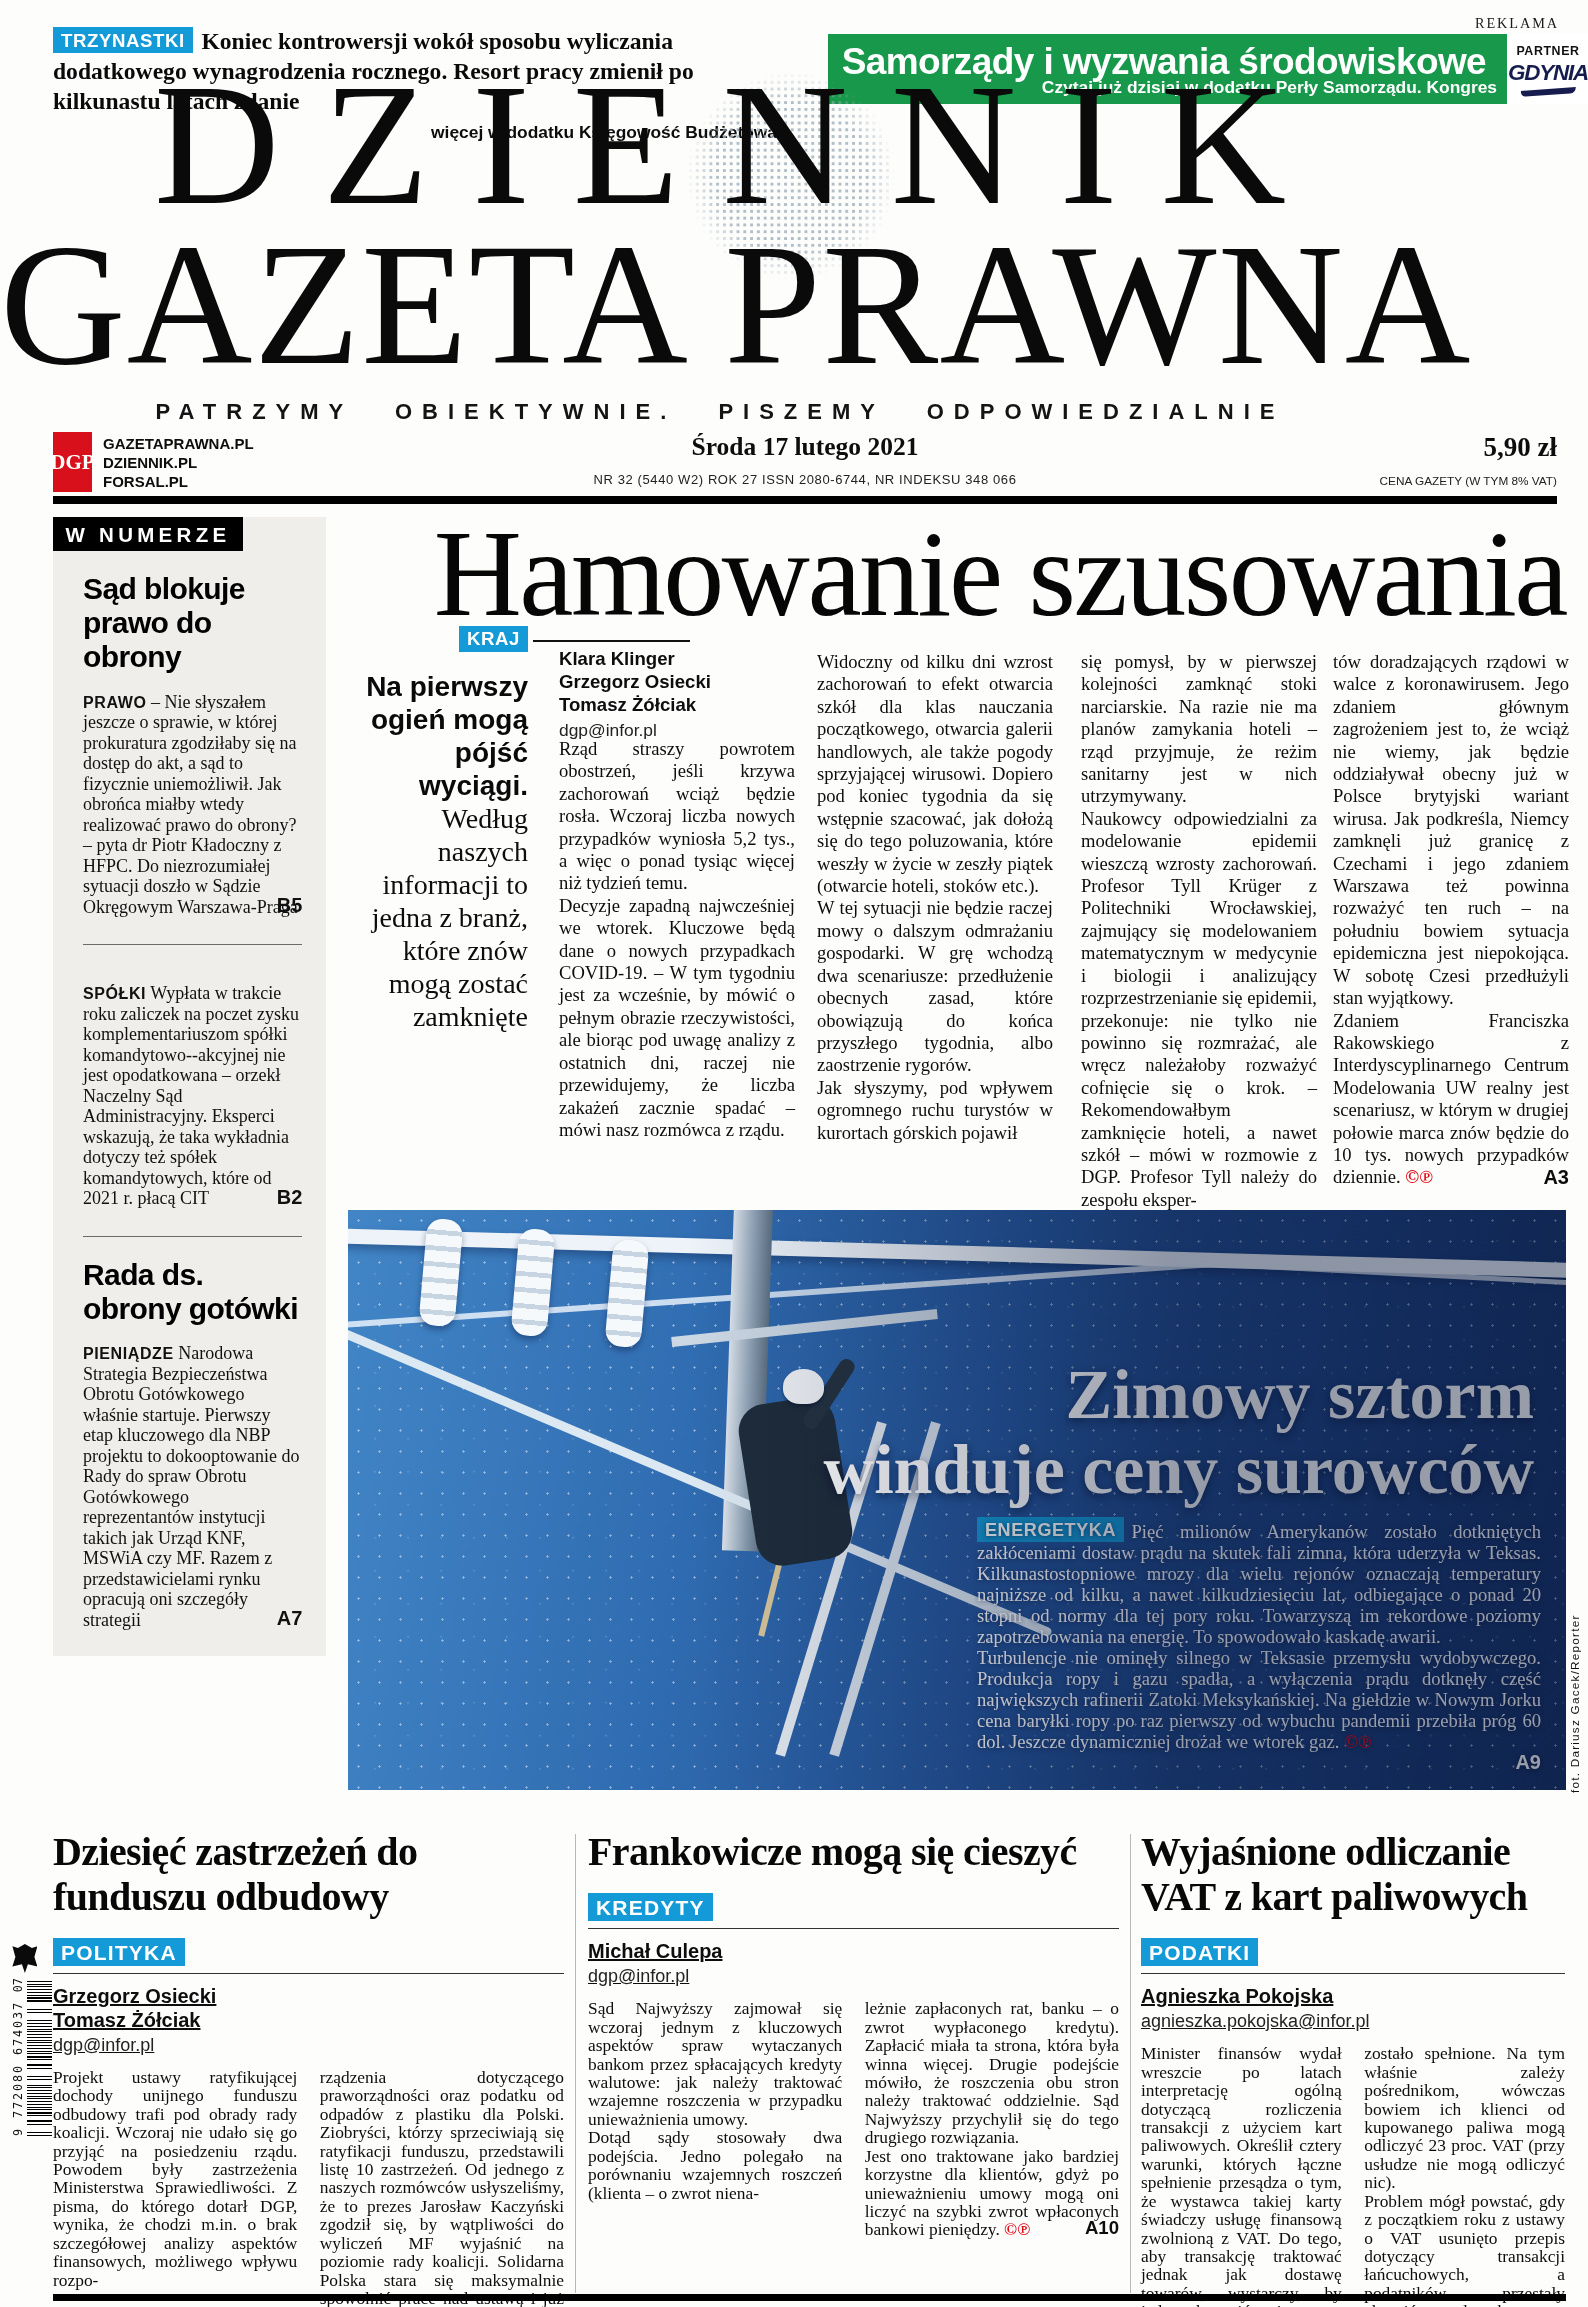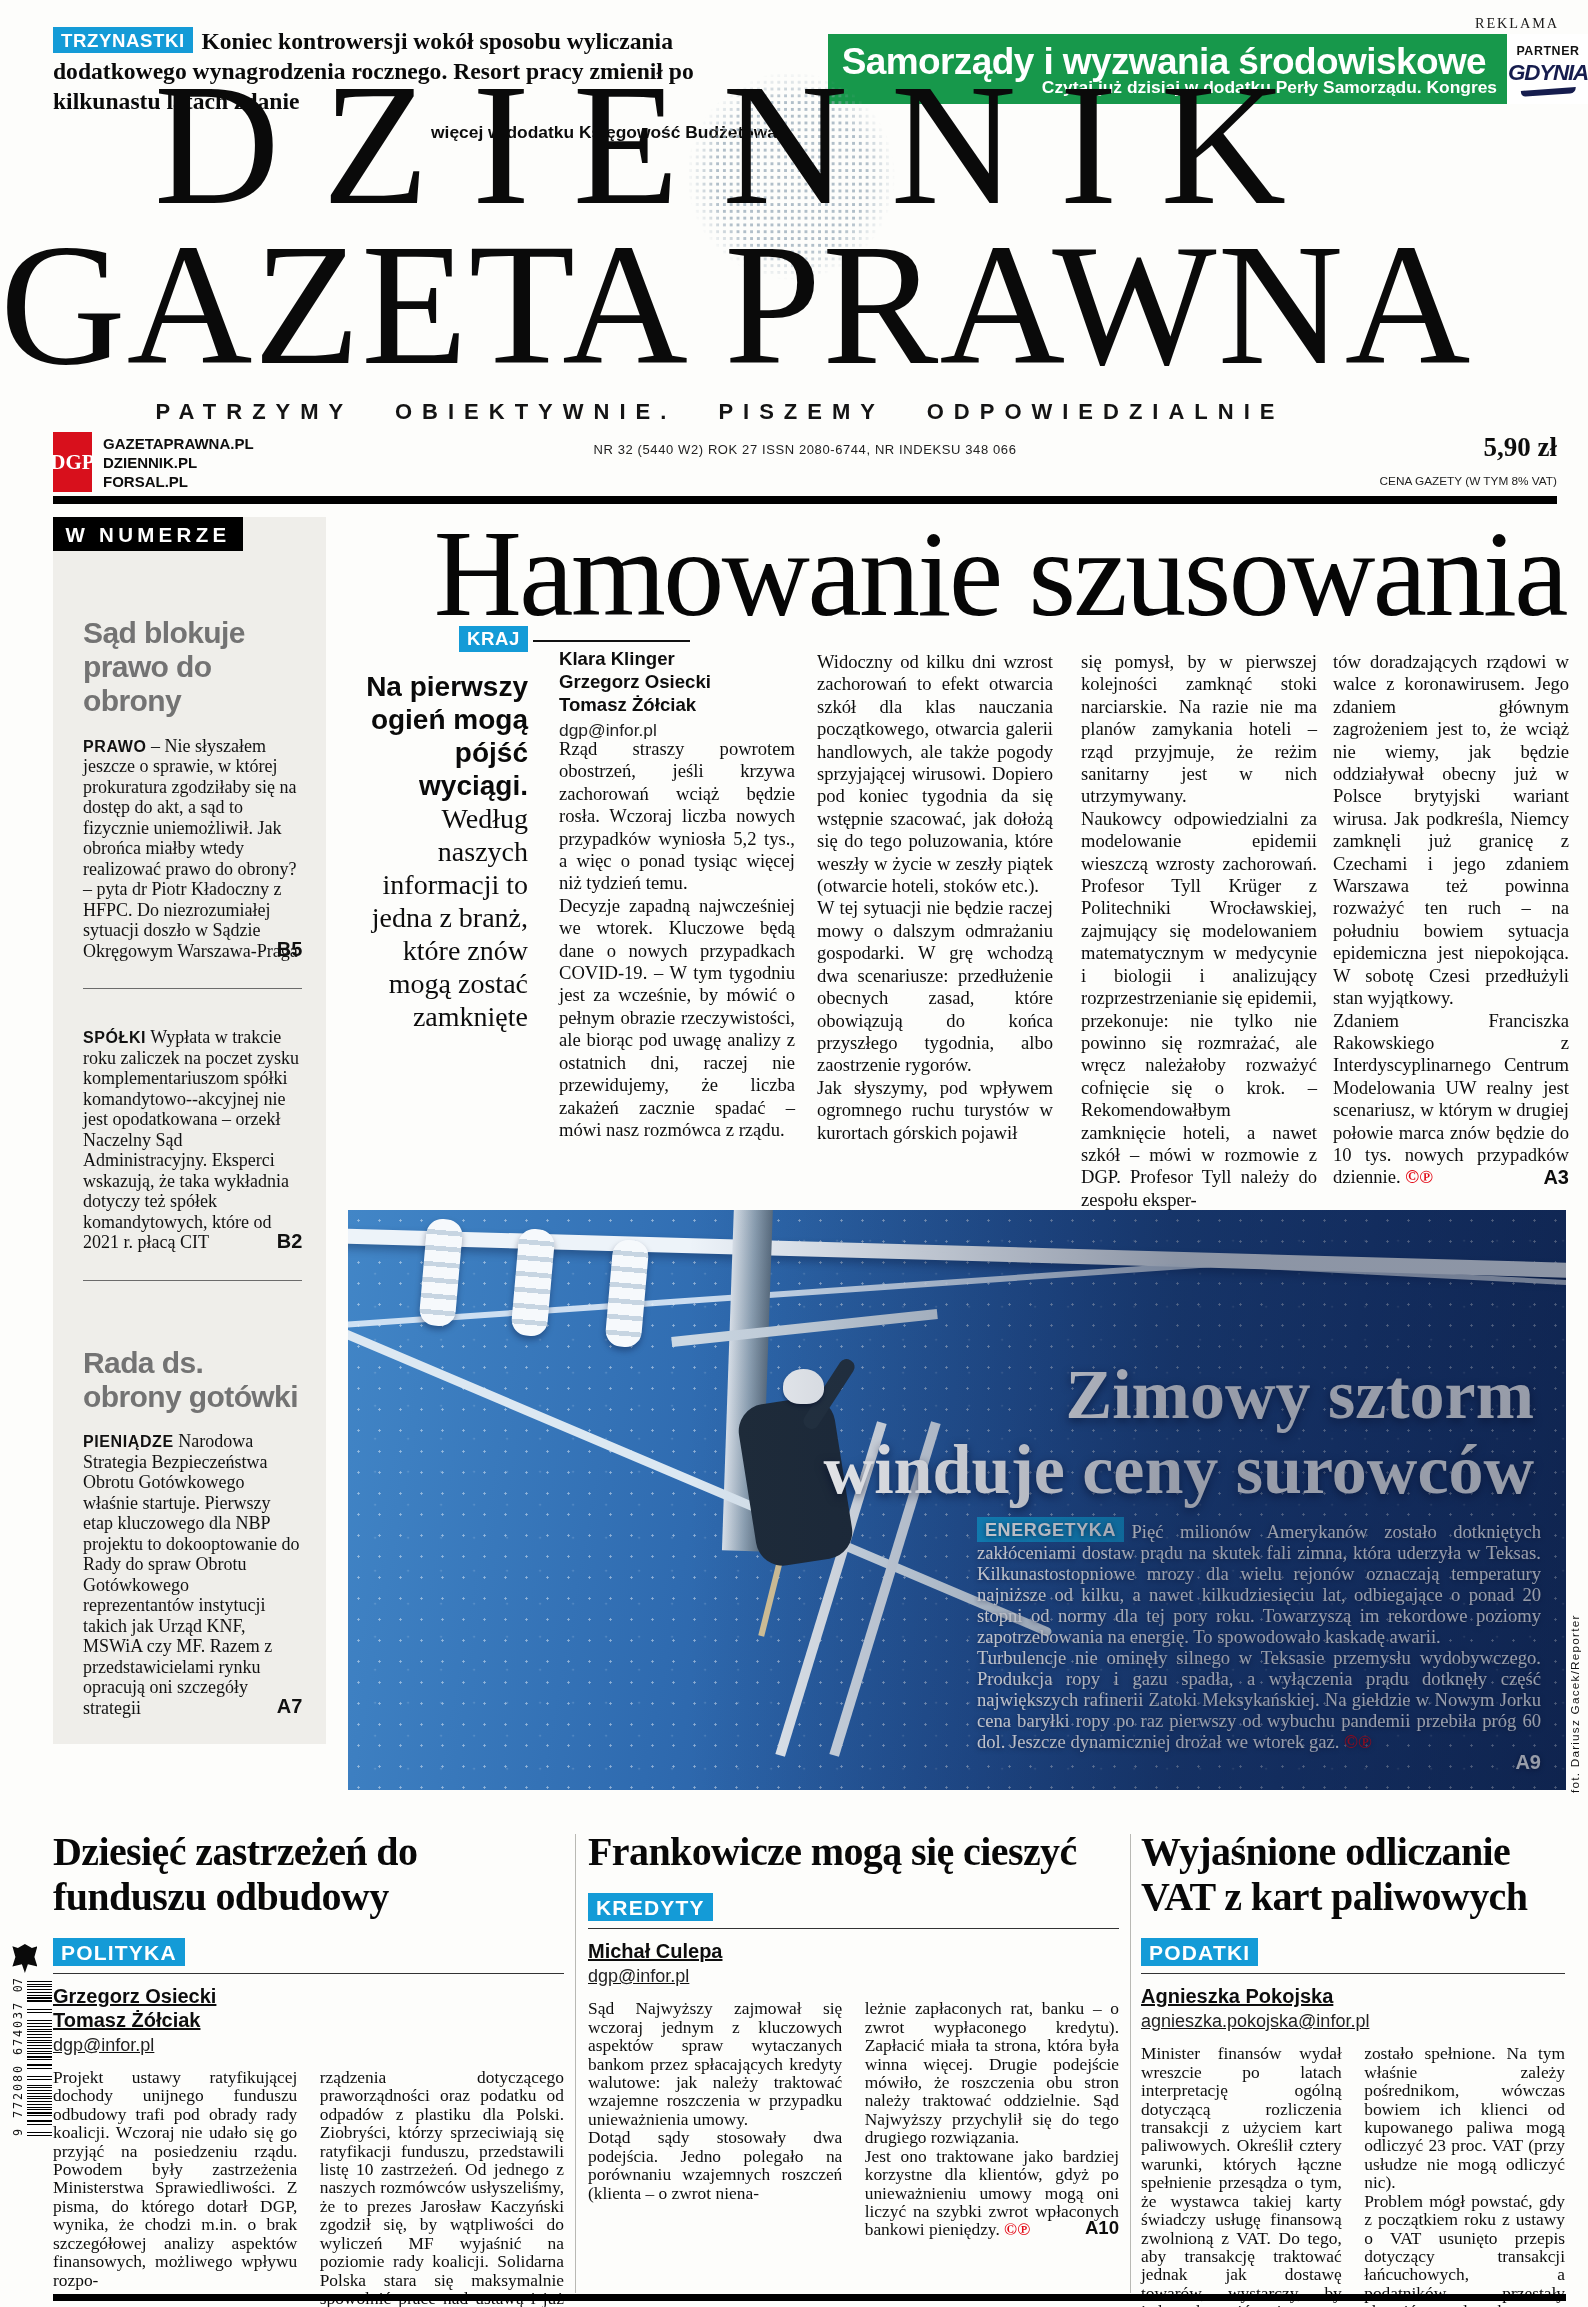--- a/index.html
+++ b/index.html
@@ -52,21 +52,21 @@
   .info-right{position:absolute;right:0;top:0;text-align:right;}
   .info-price{font:700 27px "Liberation Serif",serif;}
   .info-price-note{font:400 11.8px "Liberation Sans",sans-serif;margin-top:11.2px;color:#222;}
   .rule-heavy{position:absolute;left:53px;top:496px;width:1504px;height:8px;background:#000;}
 
   
   .sidebar{position:absolute;left:53px;top:517px;width:273px;background:#efeeea;padding-bottom:26px;}
   .sidebar-badge{display:inline-block;background:#000;color:#fff;
                  font:700 20.5px/1 "Liberation Sans",sans-serif;letter-spacing:4.3px;padding:7.5px 12.4px 6.2px;}
   .sidebar-item{padding:21px 23.6px 0 30px;}
-  .sidebar-title{font:700 30px/34px "Liberation Sans",sans-serif;letter-spacing:-0.6px;color:#737373;margin-top:44px;}
+  .sidebar-title{font:700 30px/34px "Liberation Sans",sans-serif;letter-spacing:-0.6px;color:#000000;}
   .sidebar-body{position:relative;margin-top:17.4px;font:400 18px/20.5px "Liberation Serif",serif;color:#111;}
   .sidebar-tag{font:700 16px "Liberation Sans",sans-serif;letter-spacing:0.6px;}
   .sidebar-pageref{position:absolute;right:0;bottom:0;font:700 20px "Liberation Sans",sans-serif;}
   .sidebar-sep{border-top:1.2px solid #6b6b6b;margin:27px 23.6px 0 30px;}
 
   
   .headline-main{position:absolute;left:339px;top:509px;width:1227px;text-align:right;
                  font:400 122px/129px "Liberation Serif",serif;letter-spacing:-2.5px;color:#060606;white-space:nowrap;}
   .kraj-row{position:absolute;left:348px;top:626px;width:180px;text-align:right;}
   .kraj-rule{position:absolute;left:533px;top:640px;width:157px;height:1.9px;background:#111;}
@@ -181,20 +181,21 @@
   </div>
 
   <div class="infobar">
     <div class="dgp-box">DGP</div>
     <div class="sites">
       <div>GAZETAPRAWNA.PL</div>
       <div>DZIENNIK.PL</div>
       <div>FORSAL.PL</div>
     </div>
     <div class="info-center">
+      <div class="info-date">Środa 17 lutego 2021</div>
       <div class="info-issue">NR 32 (5440 W2) ROK 27 ISSN 2080-6744, NR INDEKSU 348 066</div>
     </div>
     <div class="info-right">
       <div class="info-price">5,90 zł</div>
       <div class="info-price-note">CENA GAZETY (W TYM 8% VAT)</div>
     </div>
   </div>
   <div class="rule-heavy"></div>
 
   <div class="sidebar">

